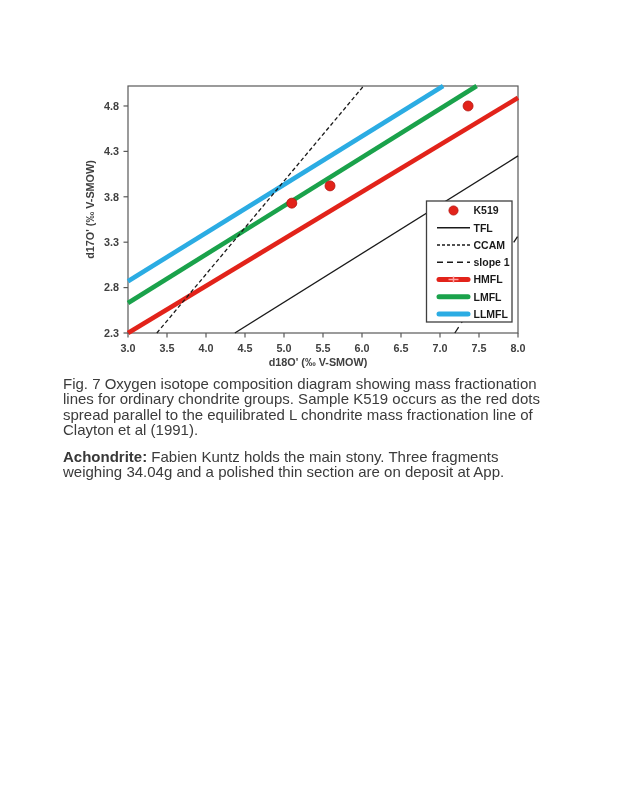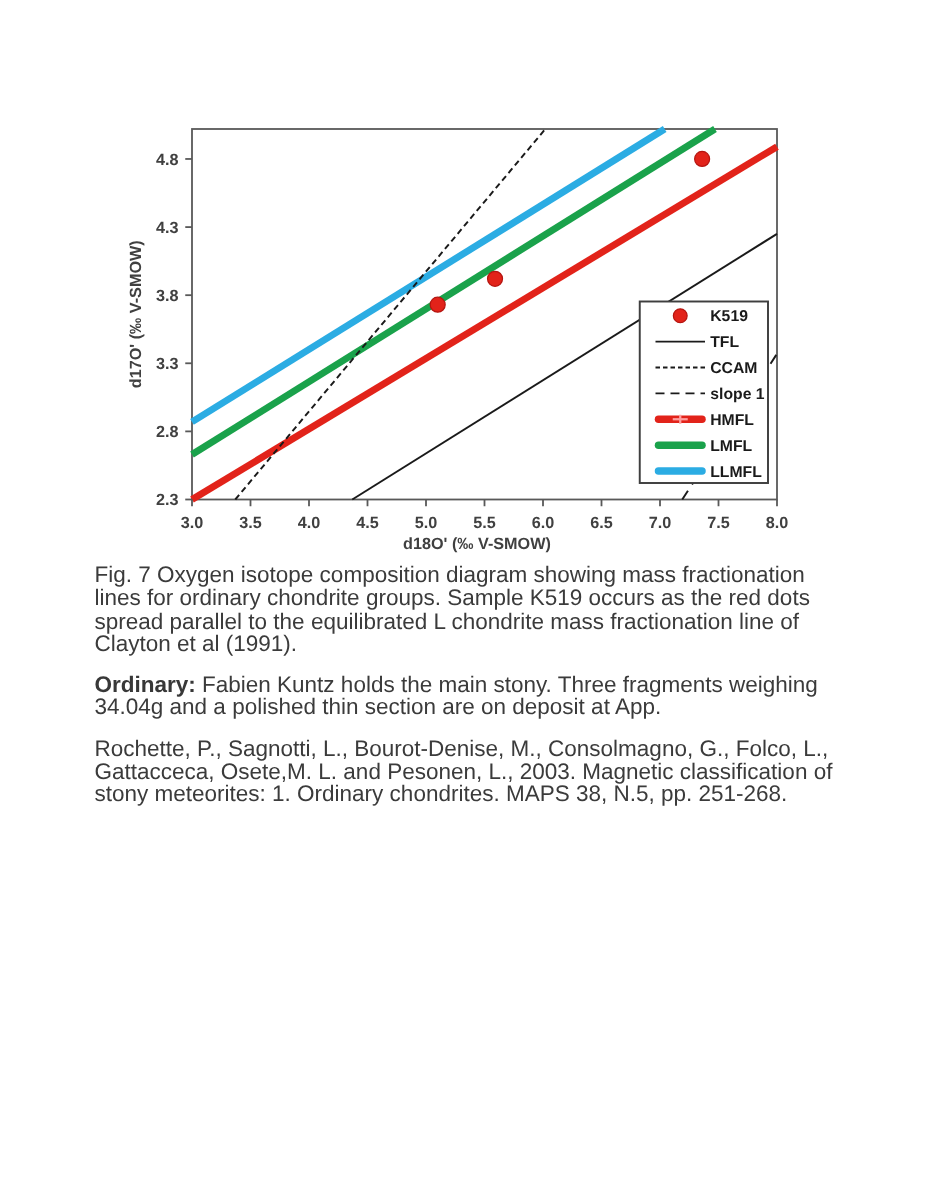--- a/index.html
+++ b/index.html
@@ -88,17 +88,16 @@
       <line x1="453.5" y1="276.5" x2="453.5" y2="282.5" stroke="#ff9e9e" stroke-width="1.5"></line>
       <text x="473.5" y="283.3" font-size="10.5" font-weight="bold" text-anchor="start" fill="#1a1a1a">HMFL</text>
       <line x1="439" y1="296.75" x2="468" y2="296.75" stroke="#1aa24b" stroke-width="5" stroke-linecap="round"></line>
       <text x="473.5" y="300.55" font-size="10.5" font-weight="bold" text-anchor="start" fill="#1a1a1a">LMFL</text>
       <line x1="439" y1="314" x2="468" y2="314" stroke="#2bace3" stroke-width="5" stroke-linecap="round"></line>
       <text x="473.5" y="317.8" font-size="10.5" font-weight="bold" text-anchor="start" fill="#1a1a1a">LLMFL</text>
     </svg>
 
   <div class="textblock">
     <p>Fig. 7 Oxygen isotope composition diagram showing mass fractionation lines for ordinary chondrite groups. Sample K519 occurs as the red dots spread parallel to the equilibrated L chondrite mass fractionation line of Clayton et al (1991).</p>
-    <p><b>Ordinary:</b> <span>Fabien Kuntz holds the main stony. Three fragments weighing 34.04g and a polished thin section are on deposit at App.</span></p>
-    <p>Rochette, P., Sagnotti, L., Bourot-Denise, M., Consolmagno, G., Folco, L., Gattacceca, Osete,M. L. and Pesonen, L., 2003. Magnetic classification of stony meteorites: 1. Ordinary chondrites. MAPS 38, N.5, pp. 251-268.</p>
+    <p><b>Achondrite:</b> <span>Fabien Kuntz holds the main stony. Three fragments weighing 34.04g and a polished thin section are on deposit at App.</span></p>
   </div>
 
 </div>
 
 </body></html>

